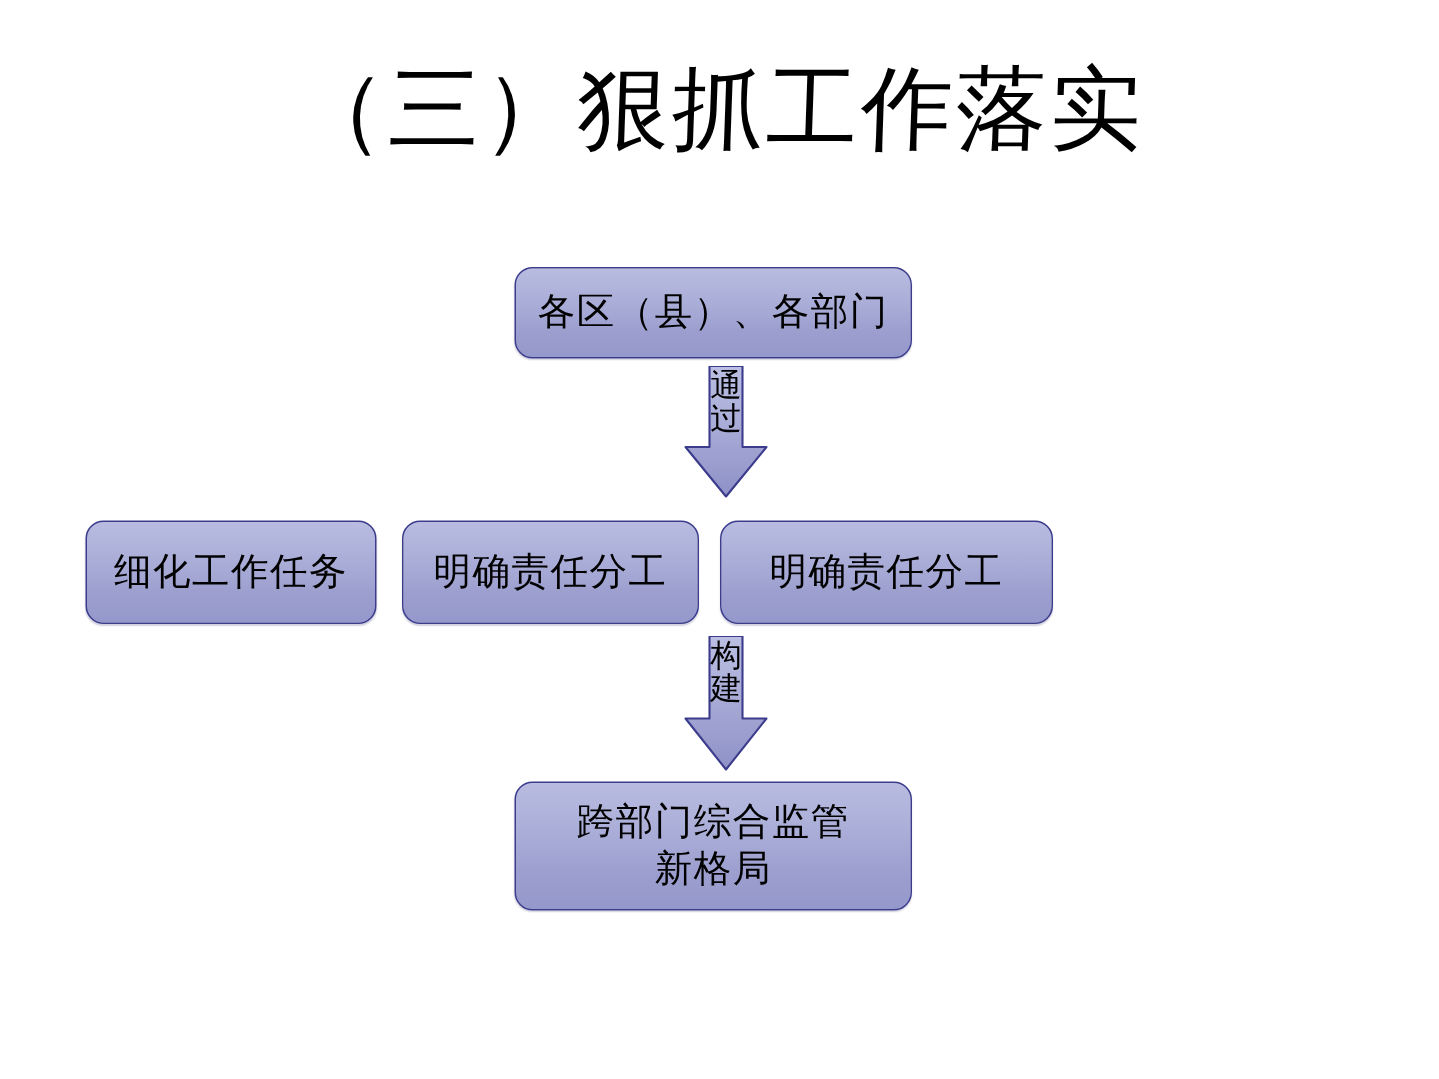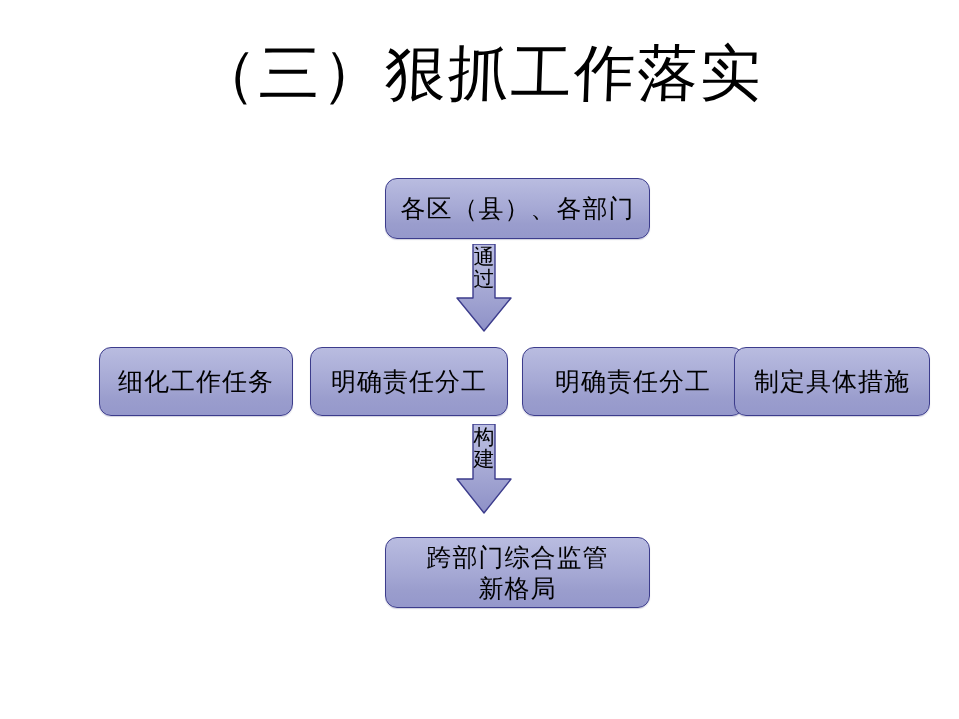--- a/index.html
+++ b/index.html
@@ -52,21 +52,20 @@
     box-shadow: 0 1px 1px rgba(90, 90, 140, 0.28);
     display: flex;
     align-items: center;
     justify-content: center;
     text-align: center;
     color: #000000;
     font-family: Liberation Serif, serif;
     font-size: 25px;
     line-height: 31px;
     letter-spacing: 1px;
-    margin-left: 42px;
   }
 
   .flow-box .box-label {
     display: block;
     width: 100%;
     padding: 0 6px;
     box-sizing: border-box;
     white-space: pre-line;
   }
 
@@ -80,23 +79,23 @@
 
   
   #box-mid-1 { left: 57px;  top: 347px; width: 194px; height: 69px; }
   #box-mid-2 { left: 268px; top: 347px; width: 198px; height: 69px; }
   #box-mid-3 { left: 480px; top: 347px; width: 222px; height: 69px; }
   #box-mid-4 { left: 692px; top: 347px; width: 196px; height: 69px; }
 
   
   #box-bottom {
     left: 343px;
-    top: 537px;
+    top: 521px;
     width: 265px;
-    height: 71px;
+    height: 86px;
   }
 
   
   .flow-arrow {
     position: absolute;
     width: 56px;
   }
   .flow-arrow svg {
     position: absolute;
     left: 0;
@@ -161,23 +160,20 @@
   </div>
 
   <div class="flow-box" id="box-mid-2">
     <span class="box-label">明确责任分工</span>
   </div>
 
   <div class="flow-box" id="box-mid-3">
     <span class="box-label">明确责任分工</span>
   </div>
 
-  <div class="flow-box" id="box-mid-4">
-    <span class="box-label">制定具体措施</span>
-  </div>
 
   <div class="flow-arrow" id="arrow-2">
     <svg width="56" height="90" viewBox="0 0 56 90" xmlns="http://www.w3.org/2000/svg">
       <defs>
         <linearGradient id="arrowGrad2" x1="0" y1="0" x2="0" y2="1">
           <stop offset="0%" stop-color="#bcbfe3"></stop>
           <stop offset="45%" stop-color="#a9acd6"></stop>
           <stop offset="100%" stop-color="#8e91c7"></stop>
         </linearGradient>
       </defs>

